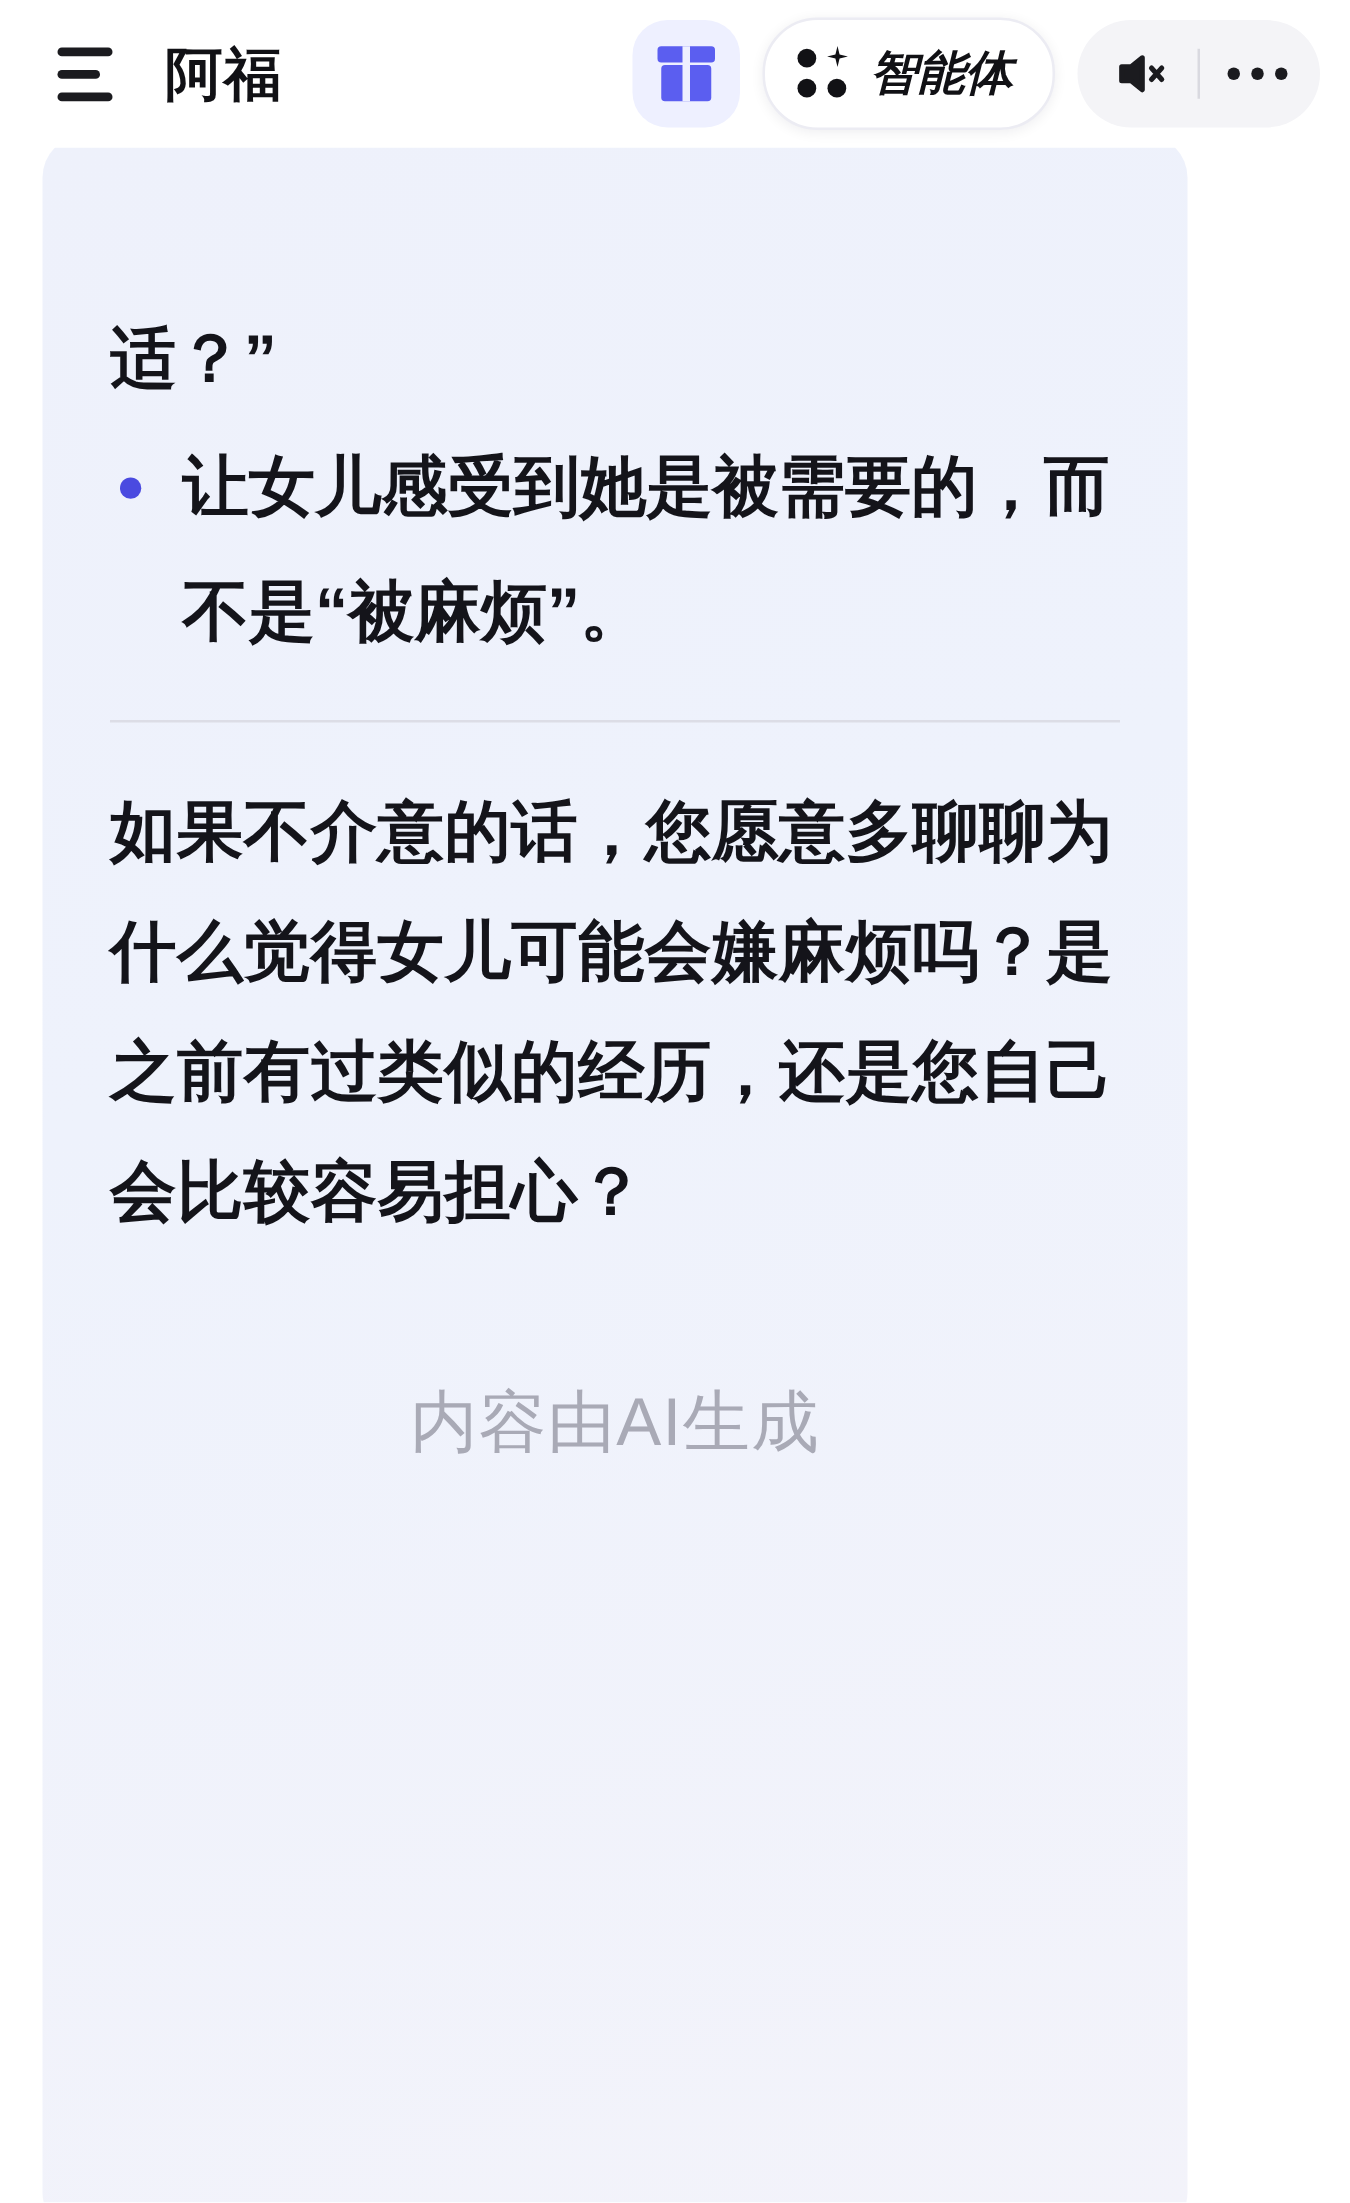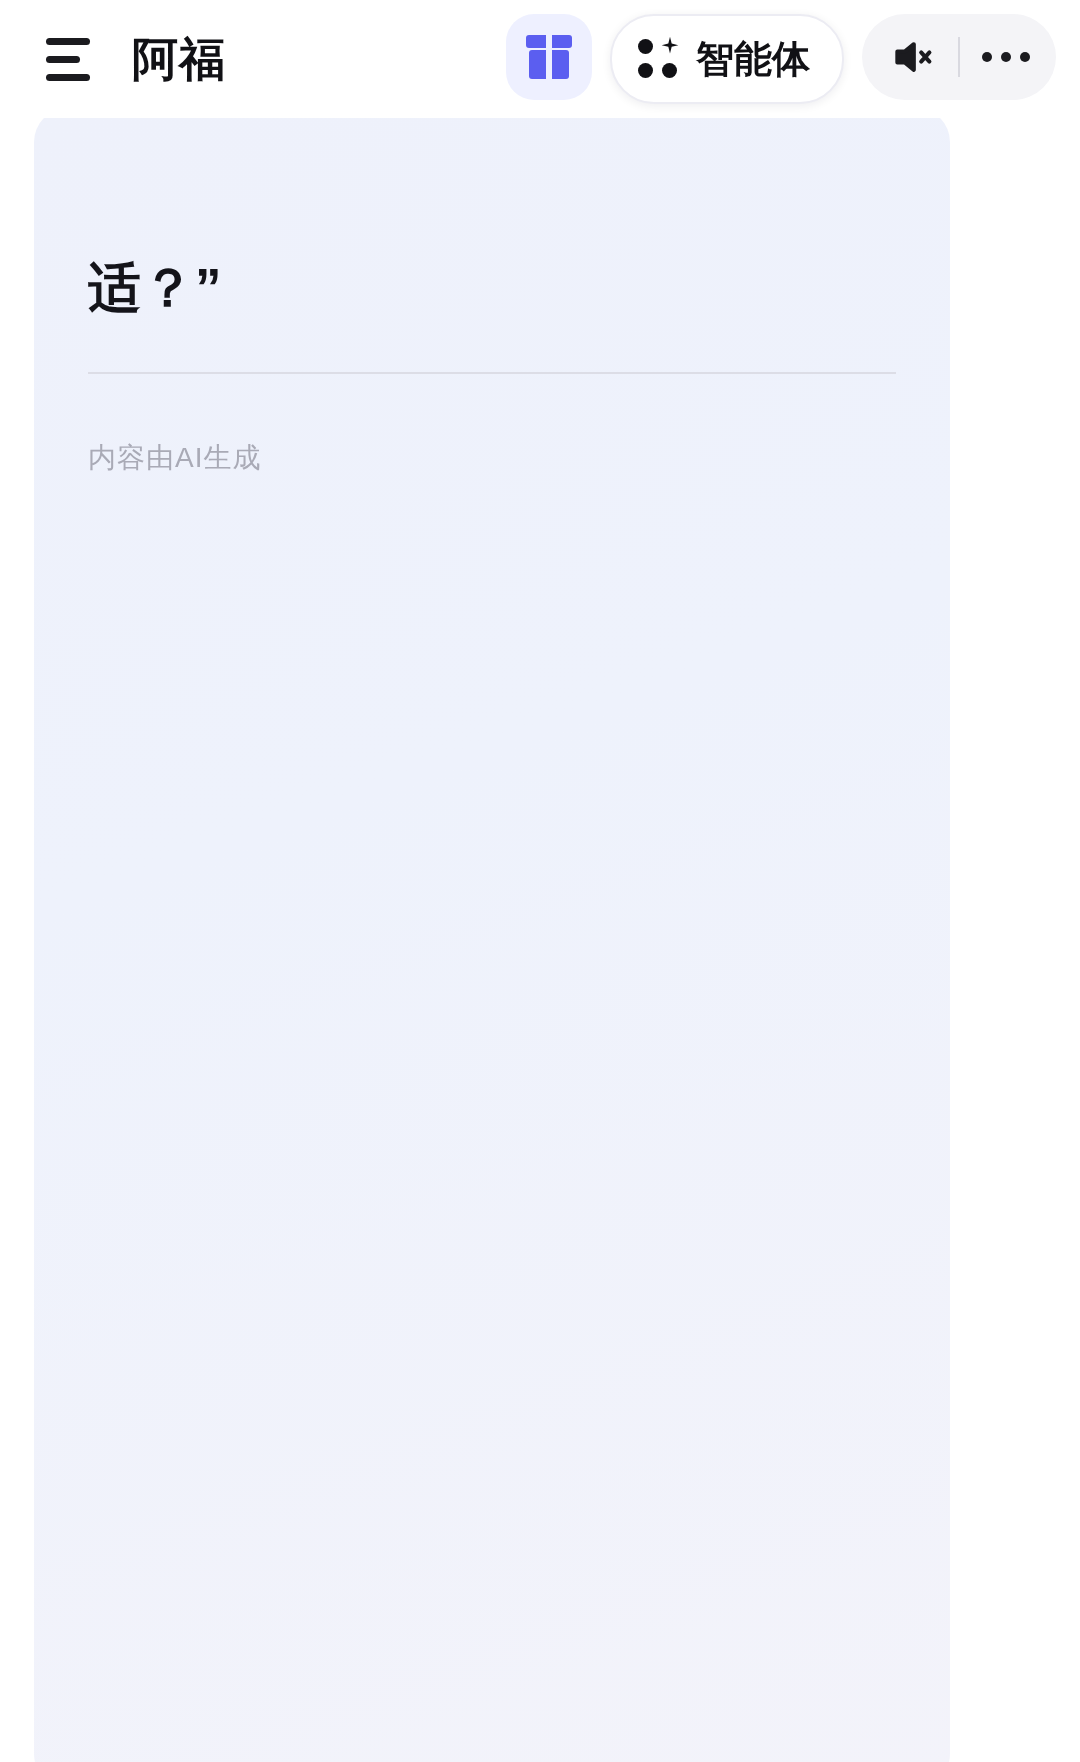--- a/index.html
+++ b/index.html
@@ -64,21 +64,23 @@
     font-weight: 700;
     color: #111115;
     letter-spacing: 1px;
     line-height: 1;
     text-align: right;
   }
 
   .topbar-right {
     margin-left: auto;
     display: flex;
+    align-items: center;
     gap: 18px;
+    font-style: italic;
   }
 
   .gift-btn {
     width: 86px;
     height: 86px;
     border-radius: 28px;
     background: #eef0ff;
     display: flex;
     align-items: center;
     justify-content: center;
@@ -255,25 +257,26 @@
   }
 
   .hr {
     height: 2px;
     background: #dcdde6;
     margin: 36px 0 40px 0;
     border: none;
   }
 
   .ai-note {
-    font-size: 28px;
+    font-size: 54px;
     color: #a9aab6;
     font-weight: 500;
-    margin-top: 65px;
+    margin-top: 100px;
     letter-spacing: 1px;
+    text-align: center;
   }
 </style>
 </head>
 <body>
 
 <div class="phone">
 
   <div class="topbar">
 
     <div class="menu-icon">
@@ -327,22 +330,26 @@
   <div class="chat-area">
 
     <div class="bubble">
 
       <div class="clip-top">
         <div class="cut-line">别说自己胀，哪边不舒</div>
       </div>
 
       <div class="para">适？”</div>
 
+      <ul class="bullets">
+        <li>让女儿感受到她是被需要的，而不是“被麻烦”。</li>
+      </ul>
 
 
       <hr class="hr">
 
+      <div class="para">如果不介意的话，您愿意多聊聊为什么觉得女儿可能会嫌麻烦吗？是之前有过类似的经历，还是您自己会比较容易担心？</div>
 
       <div class="ai-note">内容由AI生成</div>
     </div>
 
   </div>
 </div>
 
 </body></html>

